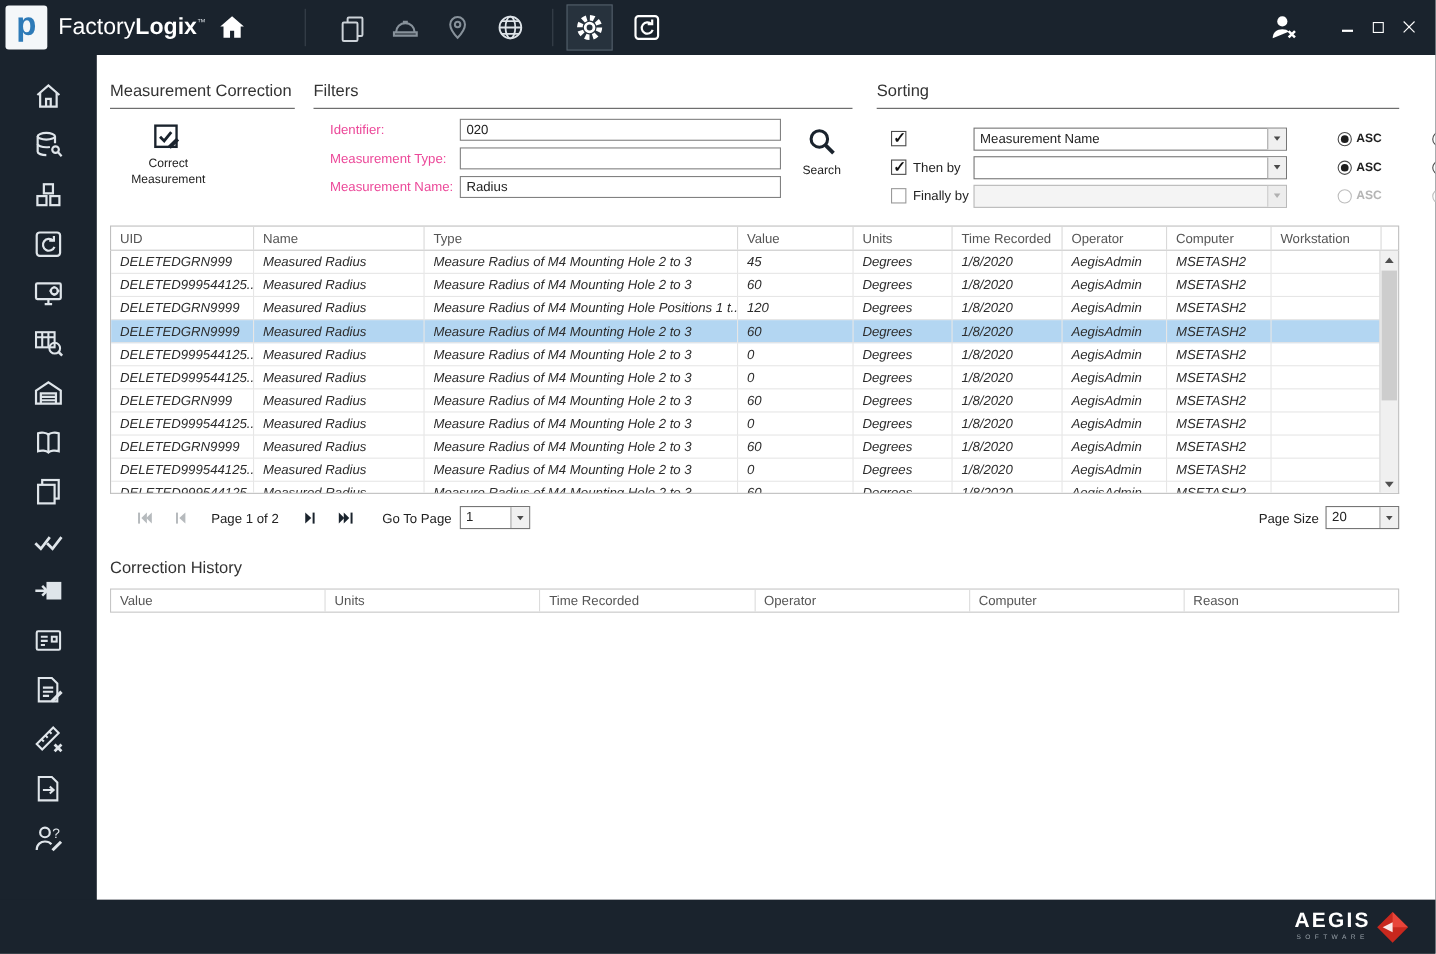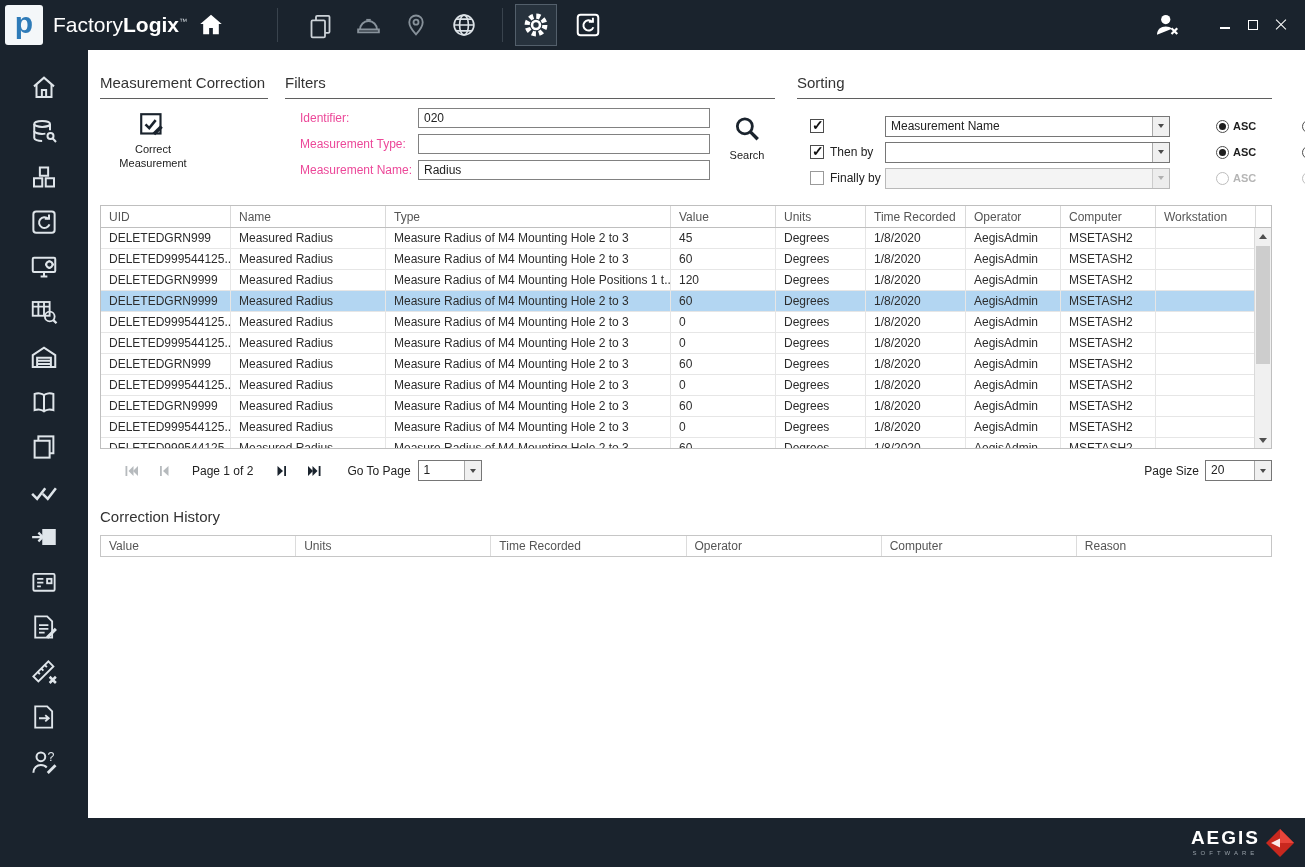--- a/index.html
+++ b/index.html
@@ -70,21 +70,21 @@
   .sort-row.disabled .combo-btn { background:#ededed; border-left-color:#cccccc; }
   .sort-row.disabled .combo-btn::after { border-top-color:#b0b0b0; }
   .sort-row.disabled .radio { border-color:#bdbdbd; }
   .sort-row.disabled .radio-lbl { color:#b5b5b5; }
 
   
   .mtable { margin:0 33px 0 12px; width:1172px; }
   .mt-head { display:flex; height:23px; border:1px solid #bfbfbf; background:#fff; }
   .mt-hc { padding:4px 8px 0; border-right:1px solid #d9d9d9; font-size:12px; color:#555; white-space:nowrap; overflow:hidden; flex:none; cursor:pointer; }
   .mt-bodywrap { position:relative; border:1px solid #bfbfbf; border-top:none; height:221px; overflow:hidden; background:#fff; }
-  .mt-row { display:flex; height:21px; cursor:pointer; }
+  .mt-row { display:flex; height:21px; cursor:pointer;font-style:italic; }
   .mt-row.sel { background:#b3d6f2; }
   .mt-c { padding:3px 8px 0; border-right:1px solid #e6e6e6; border-bottom:1px solid #e6e6e6; font-size:12px; color:#2c2c2c; white-space:nowrap; overflow:hidden; flex:none; }
   .mt-scroll { position:absolute; top:0; right:0; bottom:0; width:17px; background:#f0f0f0; border-left:1px solid #dadada; }
   .sb-btn { height:16px; display:flex; align-items:center; justify-content:center; cursor:pointer; }
   .sb-btn.bottom { position:absolute; bottom:0; left:0; right:0; }
   .arr-up { border-left:4px solid transparent; border-right:4px solid transparent; border-bottom:5px solid #4f4f4f; }
   .arr-down { border-left:4px solid transparent; border-right:4px solid transparent; border-top:5px solid #4f4f4f; }
   .sb-thumb { position:absolute; left:1px; right:1px; top:18px; height:118px; background:#cdcdcd; cursor:pointer; }
 
   
@@ -99,21 +99,21 @@
   .psize-lbl { white-space:nowrap; }
   .psize-combo { width:67px; margin-left:6px; }
 
   
   .history { margin:27px 33px 0 12px; }
   .hist-head { display:flex; height:22px; border:1px solid #c6c6c6; background:#fff; margin-top:10px; }
   .ht-hc { flex:1; padding:3px 8px 0; border-right:1px solid #dcdcdc; font-size:12px; color:#555; white-space:nowrap; overflow:hidden; cursor:pointer; }
   .ht-hc:last-child { border-right:none; }
 
   
-  .bottombar { height:49px; background:#1a232d; flex:none; display:flex; align-items:center; justify-content:flex-end; padding-right:10px; }
+  .bottombar { height:49px; background:#1a232d; flex:none; display:flex; align-items:center; justify-content:flex-end; padding-right:24px; }
   .aegis { display:flex; align-items:center; gap:5px; }
   .aegis-text { text-align:center; }
   .aegis-name { color:#fff; font-size:19px; font-weight:bold; letter-spacing:2px; line-height:0.95; }
   .aegis-sub { color:#97a0a8; font-size:6px; letter-spacing:4px; margin-top:2px; }
 
   svg { display:block; }
 </style>
 </head>
 <body>
 

